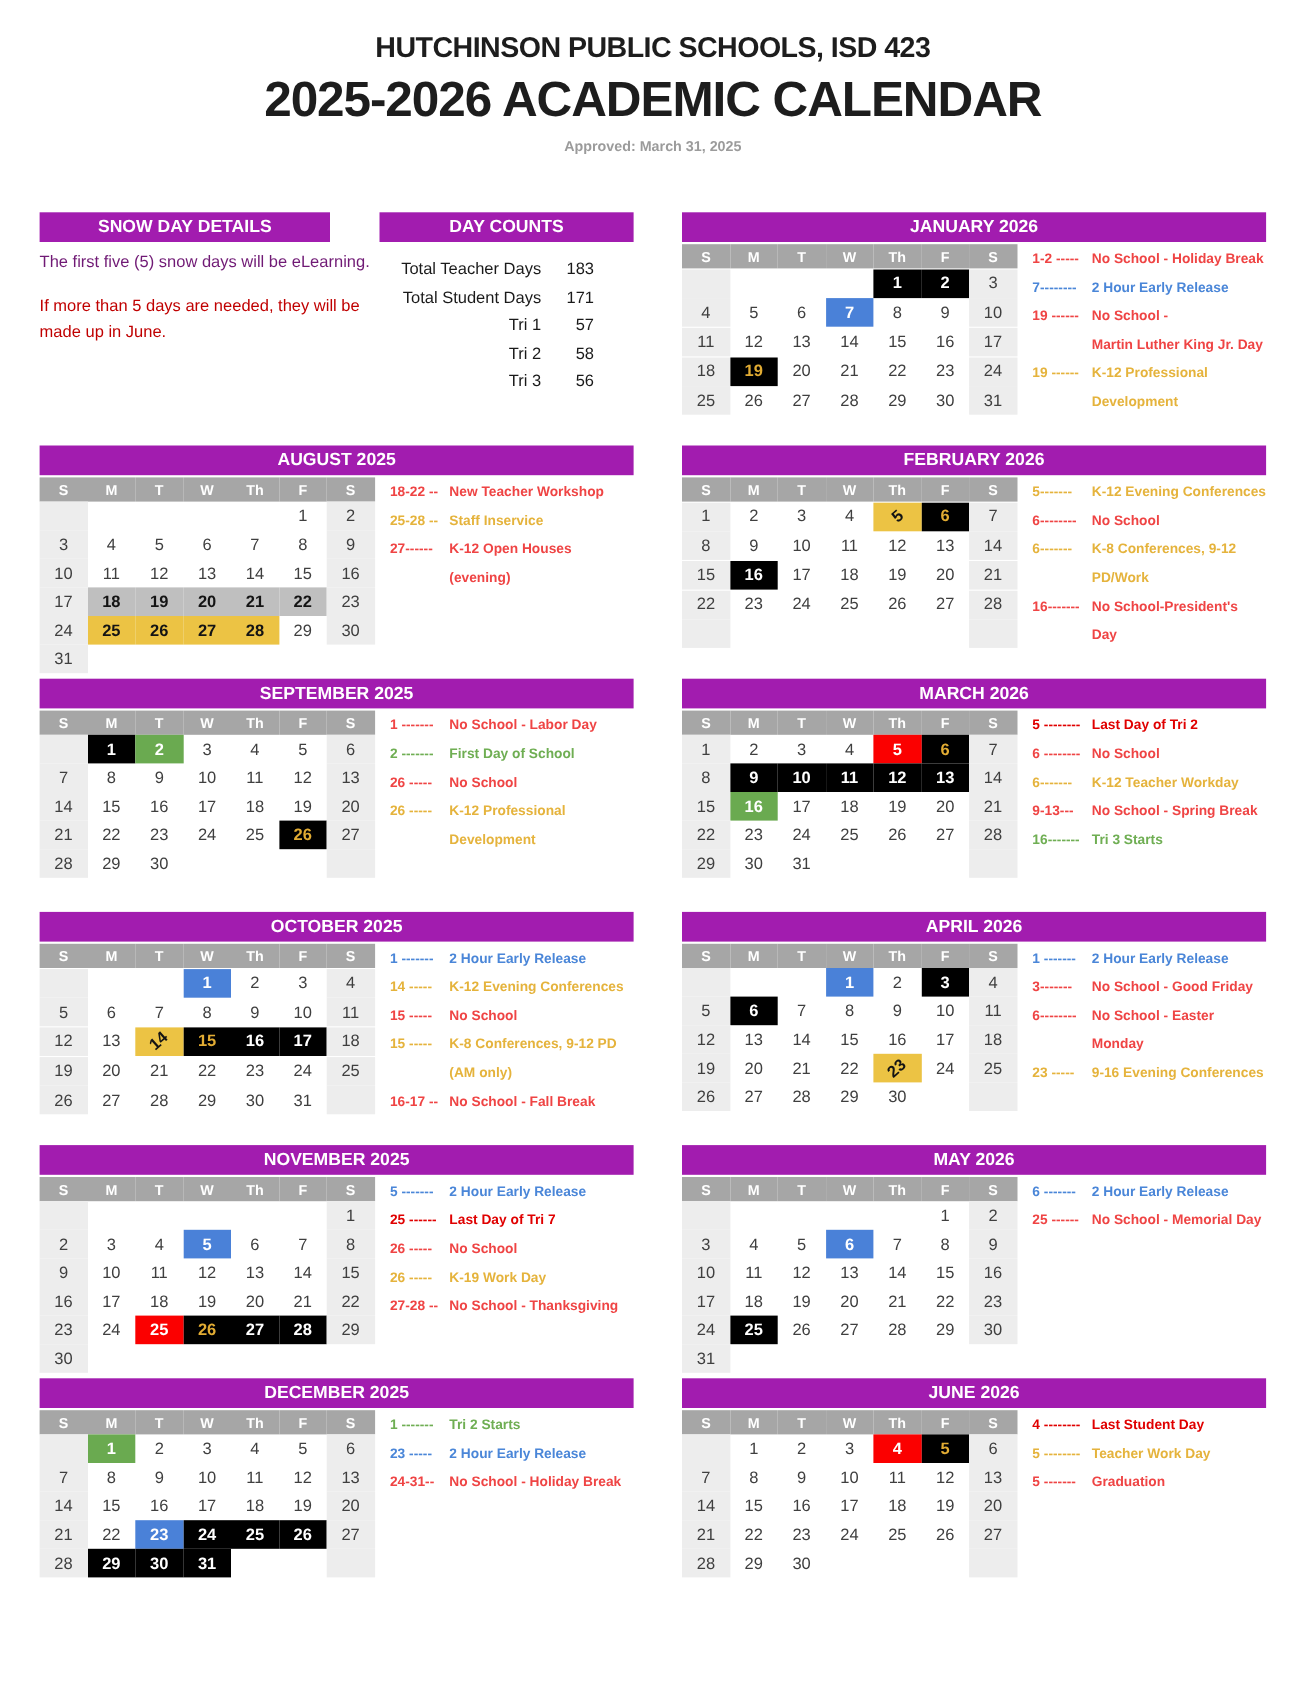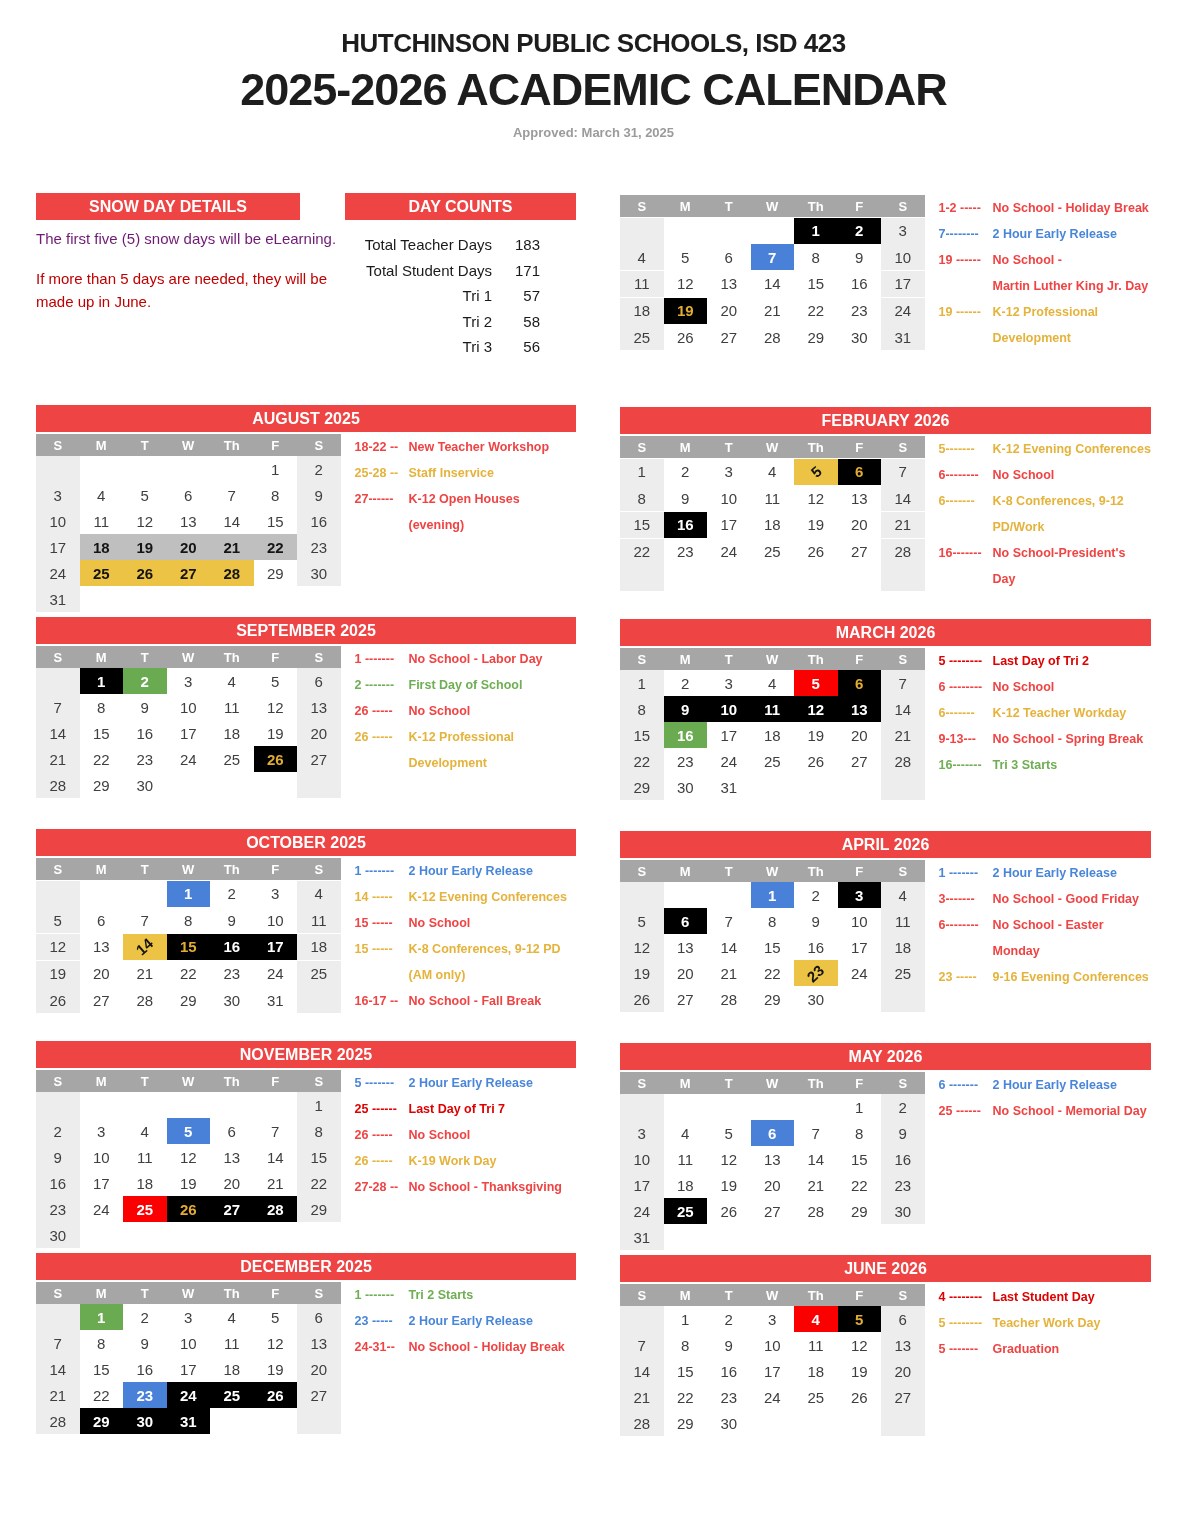--- a/index.html
+++ b/index.html
@@ -14,21 +14,21 @@
   .big-title { font-size:45px; font-weight:700; letter-spacing:-1px; color:#1d1d1d; margin-top:5px; }
   .approved { font-size:13px; font-weight:700; color:#9b9b9b; margin-top:9px; }
 
   .columns { display:flex; padding:0 36px; gap:44px; }
   .col { display:block; }
   #col-left  { width:540px; }
   #col-right { width:531px; }
   .block { height:212px; }
 
   .bar {
-    background:#ef4444; color:#fff; font-weight:700; font-size:16px;
+    background:#a21caf; color:#fff; font-weight:700; font-size:16px;
     height:27px; line-height:27px; text-align:center;
   }
   
   .snow-row { display:flex; justify-content:space-between; }
   .snow-bar { width:264px; }
   .counts-bar { width:231px; }
   .snow-body { display:flex; margin-top:8px; }
   .snow-notes { width:305px; }
   .snow-note1 { font-size:15px; color:#701a75; margin-top:2px; }
   .snow-note2 { font-size:15px; color:#c00000; margin-top:20px; line-height:1.55; width:300px; }
@@ -463,20 +463,21 @@
             <div class="lline c-black">
               <span class="lpre">24-31--</span>
               <span class="llabel">No School - Holiday Break</span>
             </div>
           </div>
         </div>
       </div>
     </div>
   <div class="col" id="col-right">
       <div class="block">
+        <div class="bar month-title">JANUARY 2026</div>
         <div class="mbody">
           <div class="grid">
             <div class="wd">S</div>
             <div class="wd">M</div>
             <div class="wd">T</div>
             <div class="wd">W</div>
             <div class="wd">Th</div>
             <div class="wd">F</div>
             <div class="wd">S</div>
             <div class="cell cs-we"></div>

